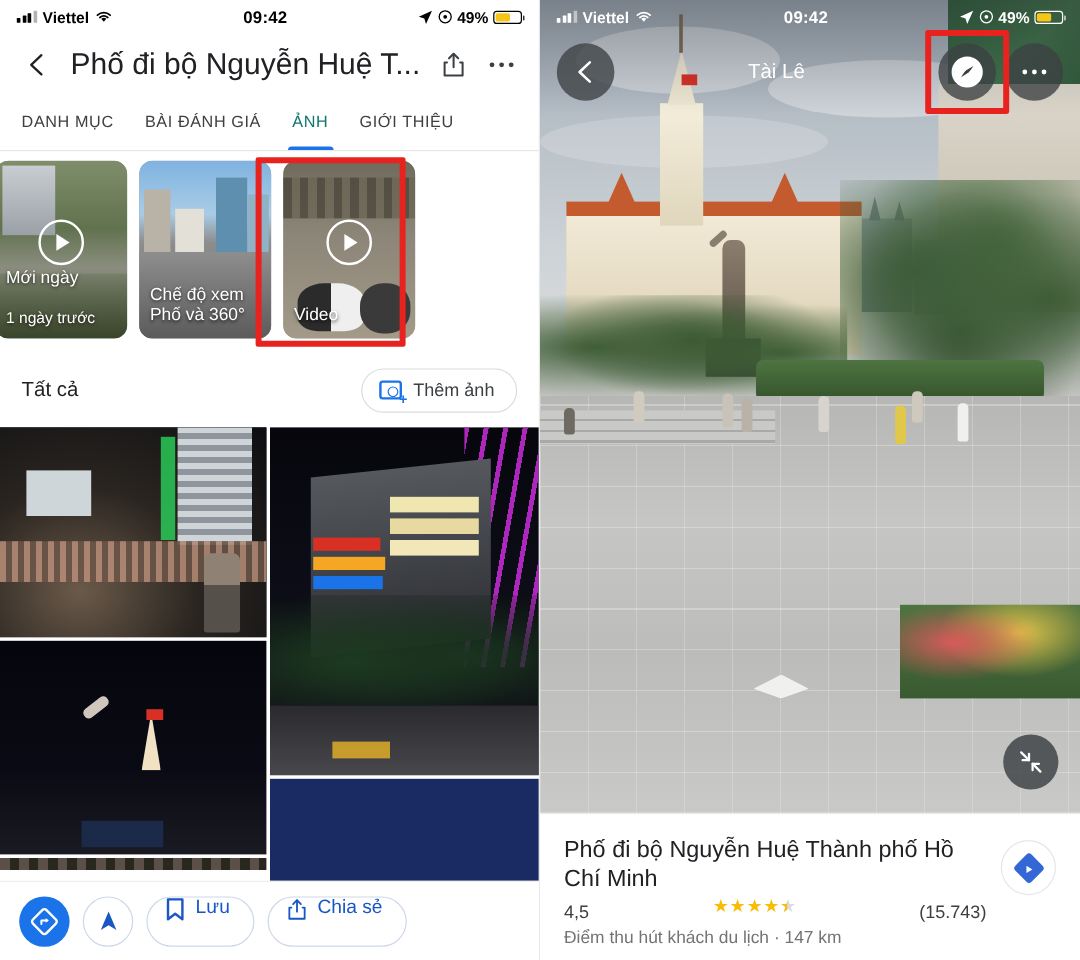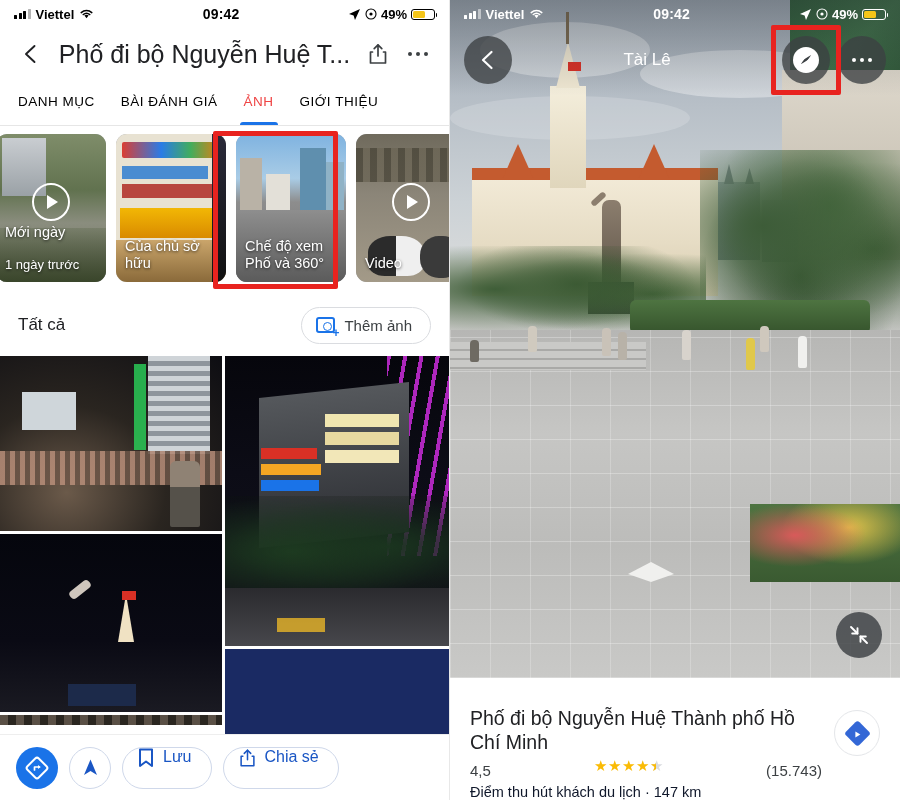--- a/index.html
+++ b/index.html
@@ -58,25 +58,25 @@
   .dots { display:flex; gap:3.5px; }
   .dots i { width:4.5px;height:4.5px;border-radius:50%;background:#3c4043;display:block; }
 
   
   .tabs {
     height: 46px; flex: 0 0 46px; display: flex; align-items: stretch;
     padding: 0 18px; border-bottom: 1px solid #e6e6e6;
   }
   .tab {
     display: flex; align-items: center; position: relative;
-    font-size: 13.5px; color: #000000; letter-spacing: .5px;
+    font-size: 13.5px; color: #404040; letter-spacing: .5px;
     margin-right: 26px; padding-bottom: 2px;
   }
   .tab:last-child { margin-right: 0; }
-  .tab.active { color: #ef4444; }
+  .tab.active { color: #0f766e; }
   .tab.active::after {
     content:""; position:absolute; left:-4px; right:-4px; bottom:0;
     height:3px; background:#1a73e8; border-radius: 3px 3px 0 0;
   }
 
   
   .cards {
     flex: 0 0 168px; display: flex; gap: 10px;
     padding: 8px 0 12px 4px; overflow: hidden; position: relative;
   }
@@ -358,41 +358,41 @@
     clip-path: polygon(0 50%, 45% 0, 100% 50%, 55% 100%);
   }
   .collapse-btn {
     position:absolute; right:18px; top:612px; width:46px; height:46px;
     border-radius:50%; background:rgba(60,64,67,.82); z-index:6;
     display:flex; align-items:center; justify-content:center;
   }
 
   .r-info {
     position:absolute; left:0; right:0; top:678px; bottom:0; z-index:5;
-    background:#fff; padding:28px 20px 0 20px;
+    background:#fff; padding:18px 20px 0 20px;
     display:flex; justify-content:space-between; gap:12px;
   }
   .r-info-text { flex:1; }
   .r-place {
     font-size: 19.5px; color:#202124; line-height:1.25; margin-bottom:7px;
   }
   .r-rating { display:flex; align-items:center; gap:6px; font-size:15px; color:#3c4043; margin-bottom:5px;justify-content:space-between; }
   .stars { display:flex; gap:1px; }
   .star { width:13px; height:13px; position:relative; display:block; }
   .star::before {
     content:"★"; position:absolute; left:0; top:-6px; font-size:15px;
     line-height:1; color:#fabb05;
   }
   .star.half::before { color:#dadce0; }
   .star.half::after {
     content:"★"; position:absolute; left:0; top:-6px; font-size:15px;
     line-height:1; color:#fabb05; width:50%; overflow:hidden;
   }
   .r-count { color:#3c4043; font-size:15px; }
-  .r-meta { font-size:14.5px; color:#0f172a; }
+  .r-meta { font-size:14.5px; color:#737373; }
   .r-dirbtn {
     width:46px; height:46px; border-radius:50%; border:1px solid #e4e6e9;
     display:flex; align-items:center; justify-content:center; flex:0 0 46px;
     background:#fff; margin-top:4px;
   }
   .r-dirbtn .dia {
     width:19px; height:19px; background:#3367d6; transform:rotate(45deg); border-radius:3px;
     display:flex; align-items:center; justify-content:center;
   }
   .r-dirbtn .dia::after {
@@ -472,31 +472,20 @@
     <div class="cards">
       <div class="card first">
         <div class="art-street"></div>
         <div class="play"></div>
         <div class="cap">
           <span>Mới ngày</span>
           <small>1 ngày trước</small>
         </div>
       </div>
 
-      <div class="card">
-        <div class="art-poster">
-          <div class="pr1"></div>
-            <div class="pr2"></div>
-            <div class="pr3"></div>
-          <div class="pr4"></div>
-            <div class="pr5"></div>
-            <div class="pr6"></div>
-        </div>
-        <div class="cap">Của chủ sở hữu</div>
-      </div>
 
       <div class="card">
         <div class="art-360">
           <div class="b1"></div>
             <div class="b2"></div>
             <div class="b3"></div>
             <div class="b4"></div>
             <div class="gr"></div>
         </div>
         <div class="cap">Chế độ xem Phố và 360°</div>

